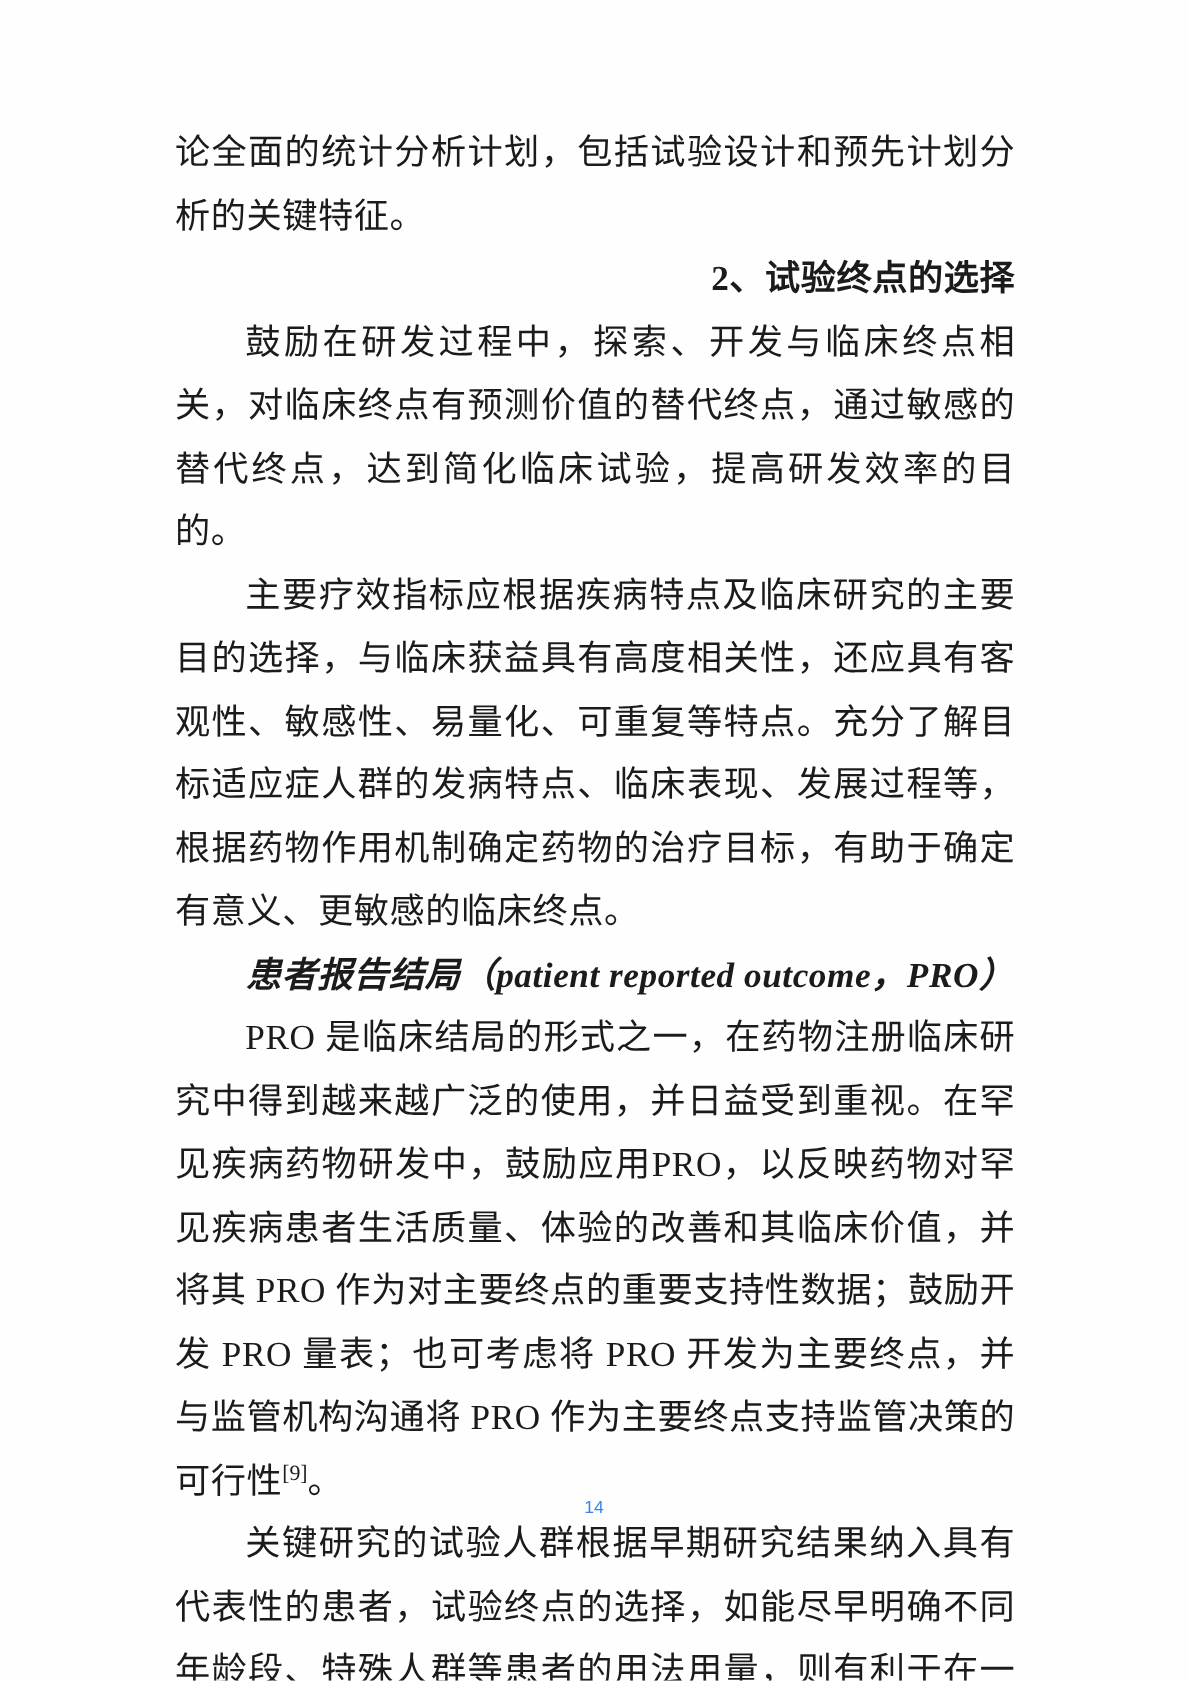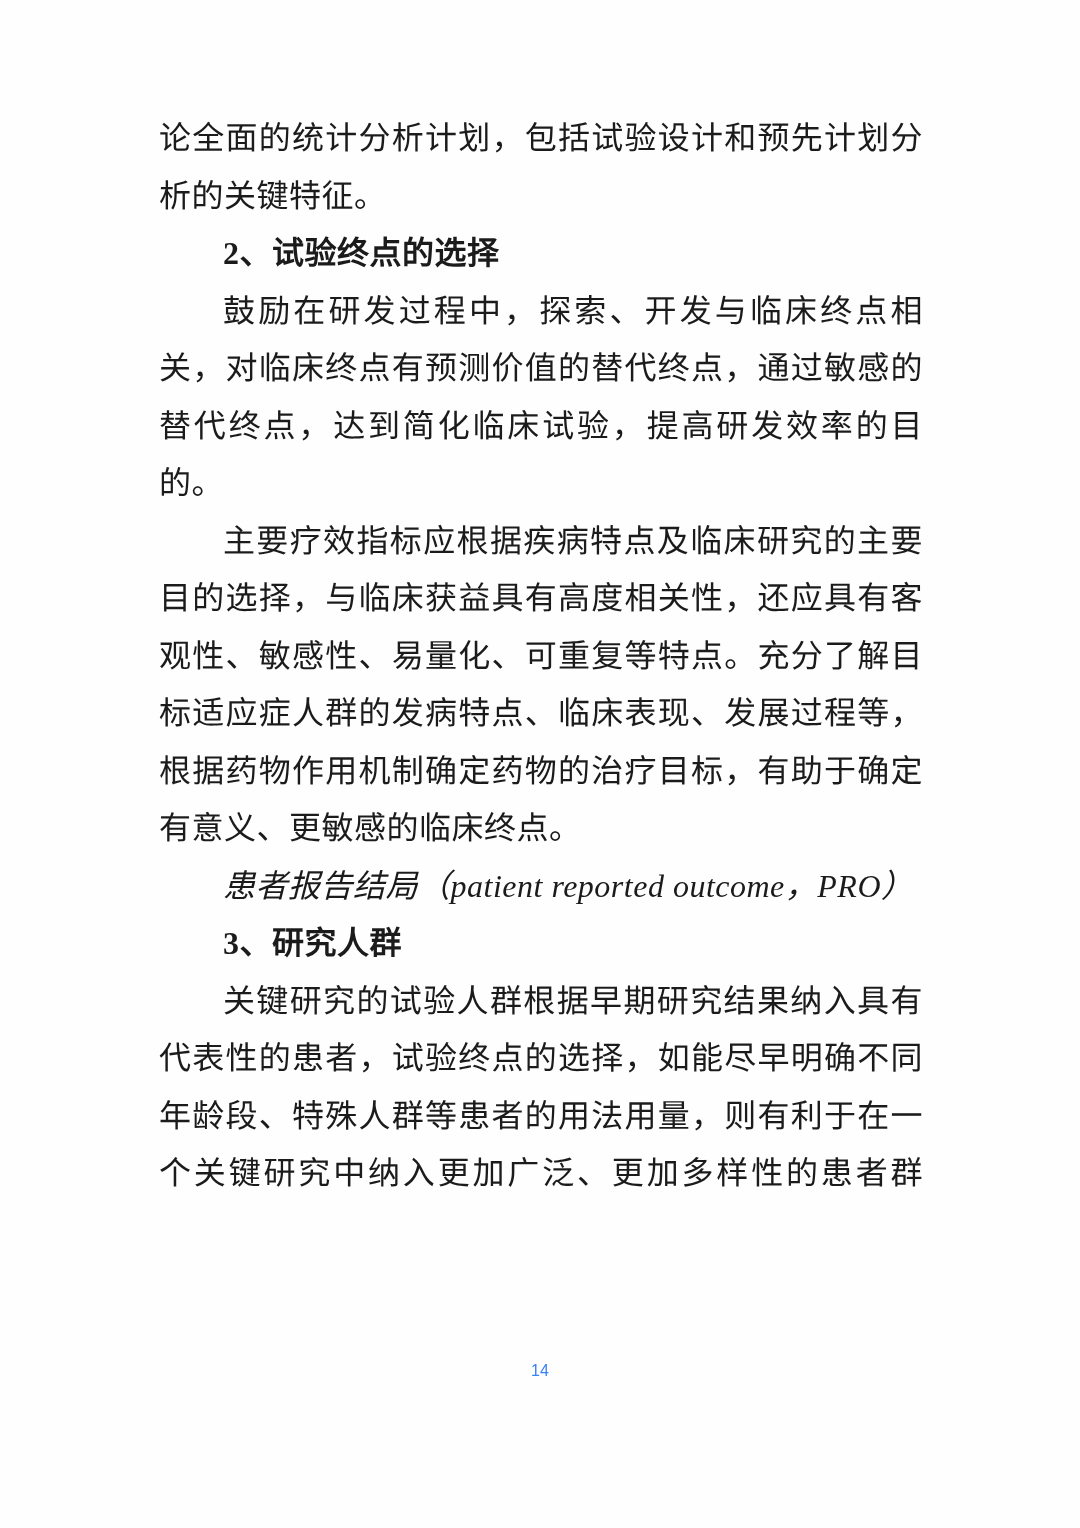--- a/index.html
+++ b/index.html
@@ -30,27 +30,27 @@
   .content p {
     margin: 0;
     padding: 0;
   }
   .para-indent {
     text-indent: 2em;
   }
   .heading {
     font-weight: bold;
     text-indent: 2em;
-    text-align: left;
+    text-align: right;
   }
   .heading-italic {
-    font-weight: normal;
+    font-weight: bold;
     font-style: italic;
     text-indent: 2em;
-    text-align: left;
+    text-align: center;
   }
   .cont-last {
     text-align-last: justify;
   }
   sup.ref {
     font-size: 0.62em;
     line-height: 0;
     vertical-align: super;
     letter-spacing: 0;
   }
@@ -75,21 +75,21 @@
 
     <p class="heading">2、试验终点的选择</p>
 
 
     <p class="para para-indent">鼓励在研发过程中，探索、开发与临床终点相关，对临床终点有预测价值的替代终点，通过敏感的替代终点，达到简化临床试验，提高研发效率的目的。</p>
 
     <p class="para para-indent">主要疗效指标应根据疾病特点及临床研究的主要目的选择，与临床获益具有高度相关性，还应具有客观性、敏感性、易量化、可重复等特点。充分了解目标适应症人群的发病特点、临床表现、发展过程等，根据药物作用机制确定药物的治疗目标，有助于确定有意义、更敏感的临床终点。</p>
 
     <p class="heading-italic">患者报告结局（patient reported outcome，PRO）</p>
 
+    <p class="para para-indent"><span>PRO 是临床结局的形式之一，在药物注册临床研究中得到越来越广泛的使用，并日益受到重视。在罕见疾病药物研发中，鼓励应用PRO，以反映药物对罕见疾病患者生活质量、体验的改善和其临床价值，并将其 PRO 作为对主要终点的重要支持性数据；鼓励开发 PRO 量表；也可考虑将 PRO 开发为主要终点，并与监管机构沟通将 PRO 作为主要终点支持监管决策的可行性</span><sup class="ref">[9]</sup><span>。</span></p>
 
-    <p class="heading">3、研究人群</p>
 
     <p class="para para-indent cont-last">关键研究的试验人群根据早期研究结果纳入具有代表性的患者，试验终点的选择，如能尽早明确不同年龄段、特殊人群等患者的用法用量，则有利于在一个关键研究中纳入更加广泛、更加多样性的患者群</p>
 
   </div>
 
   <div class="footer">14</div>
 </div>
 
 </body></html>

